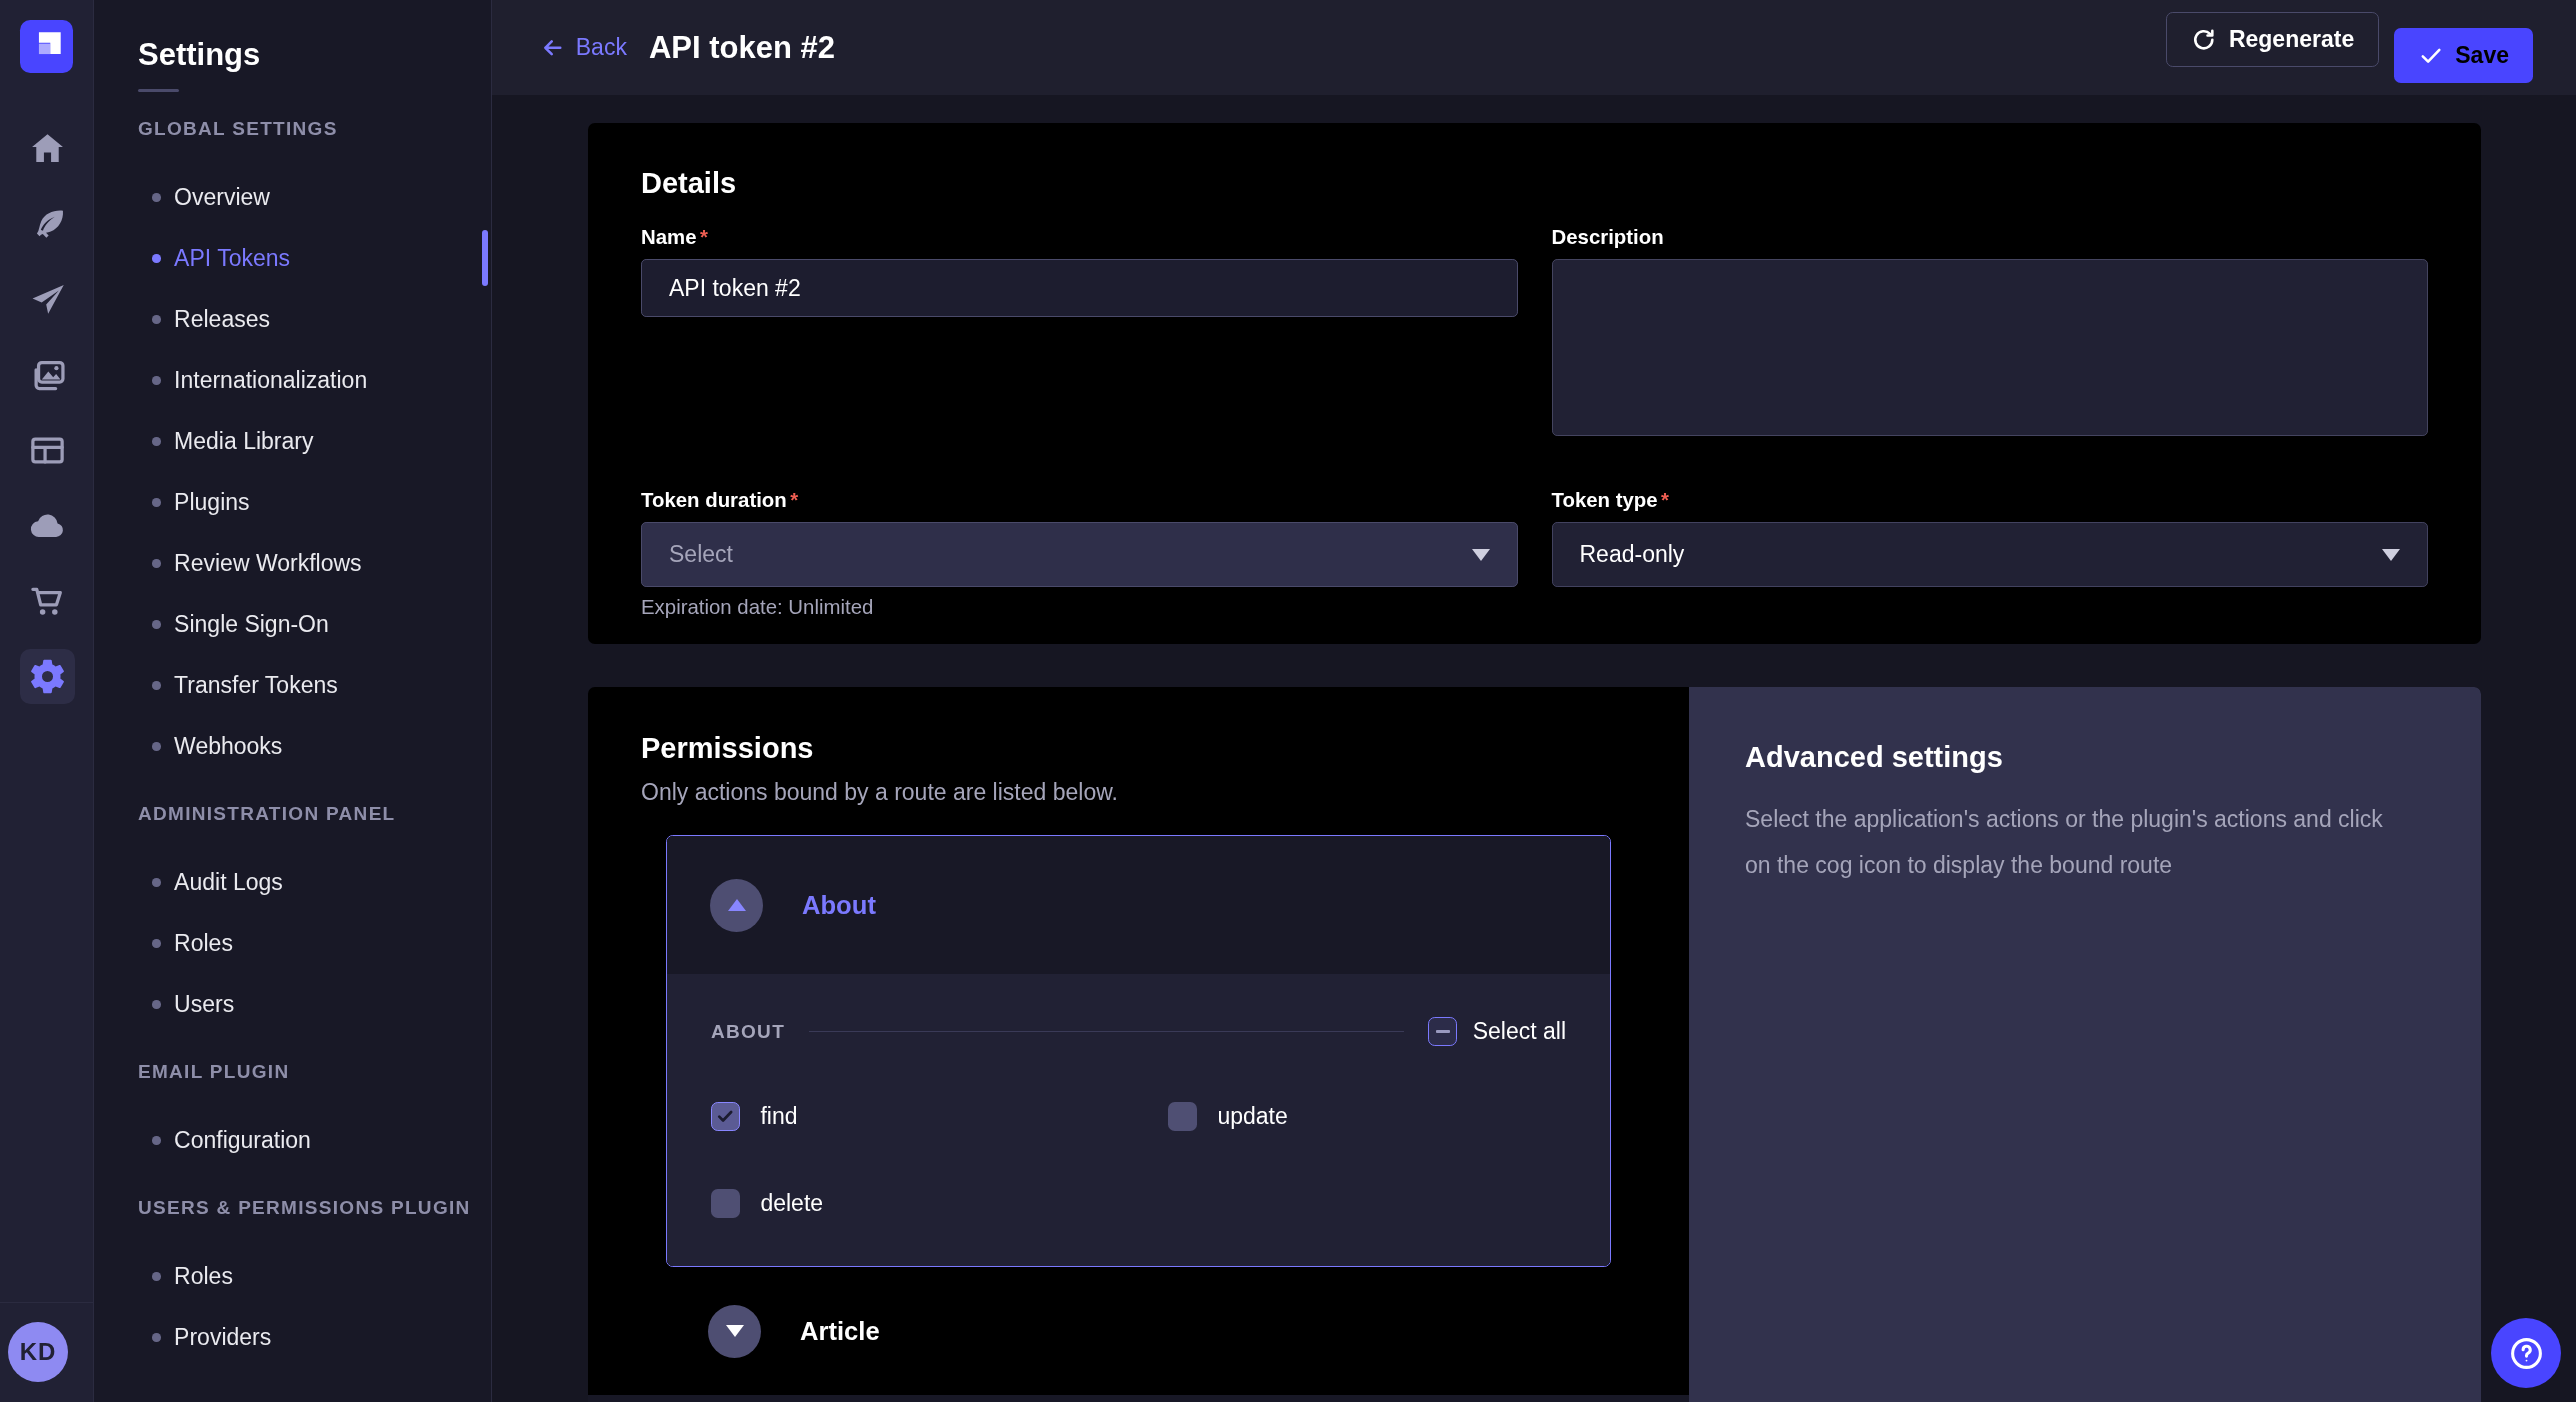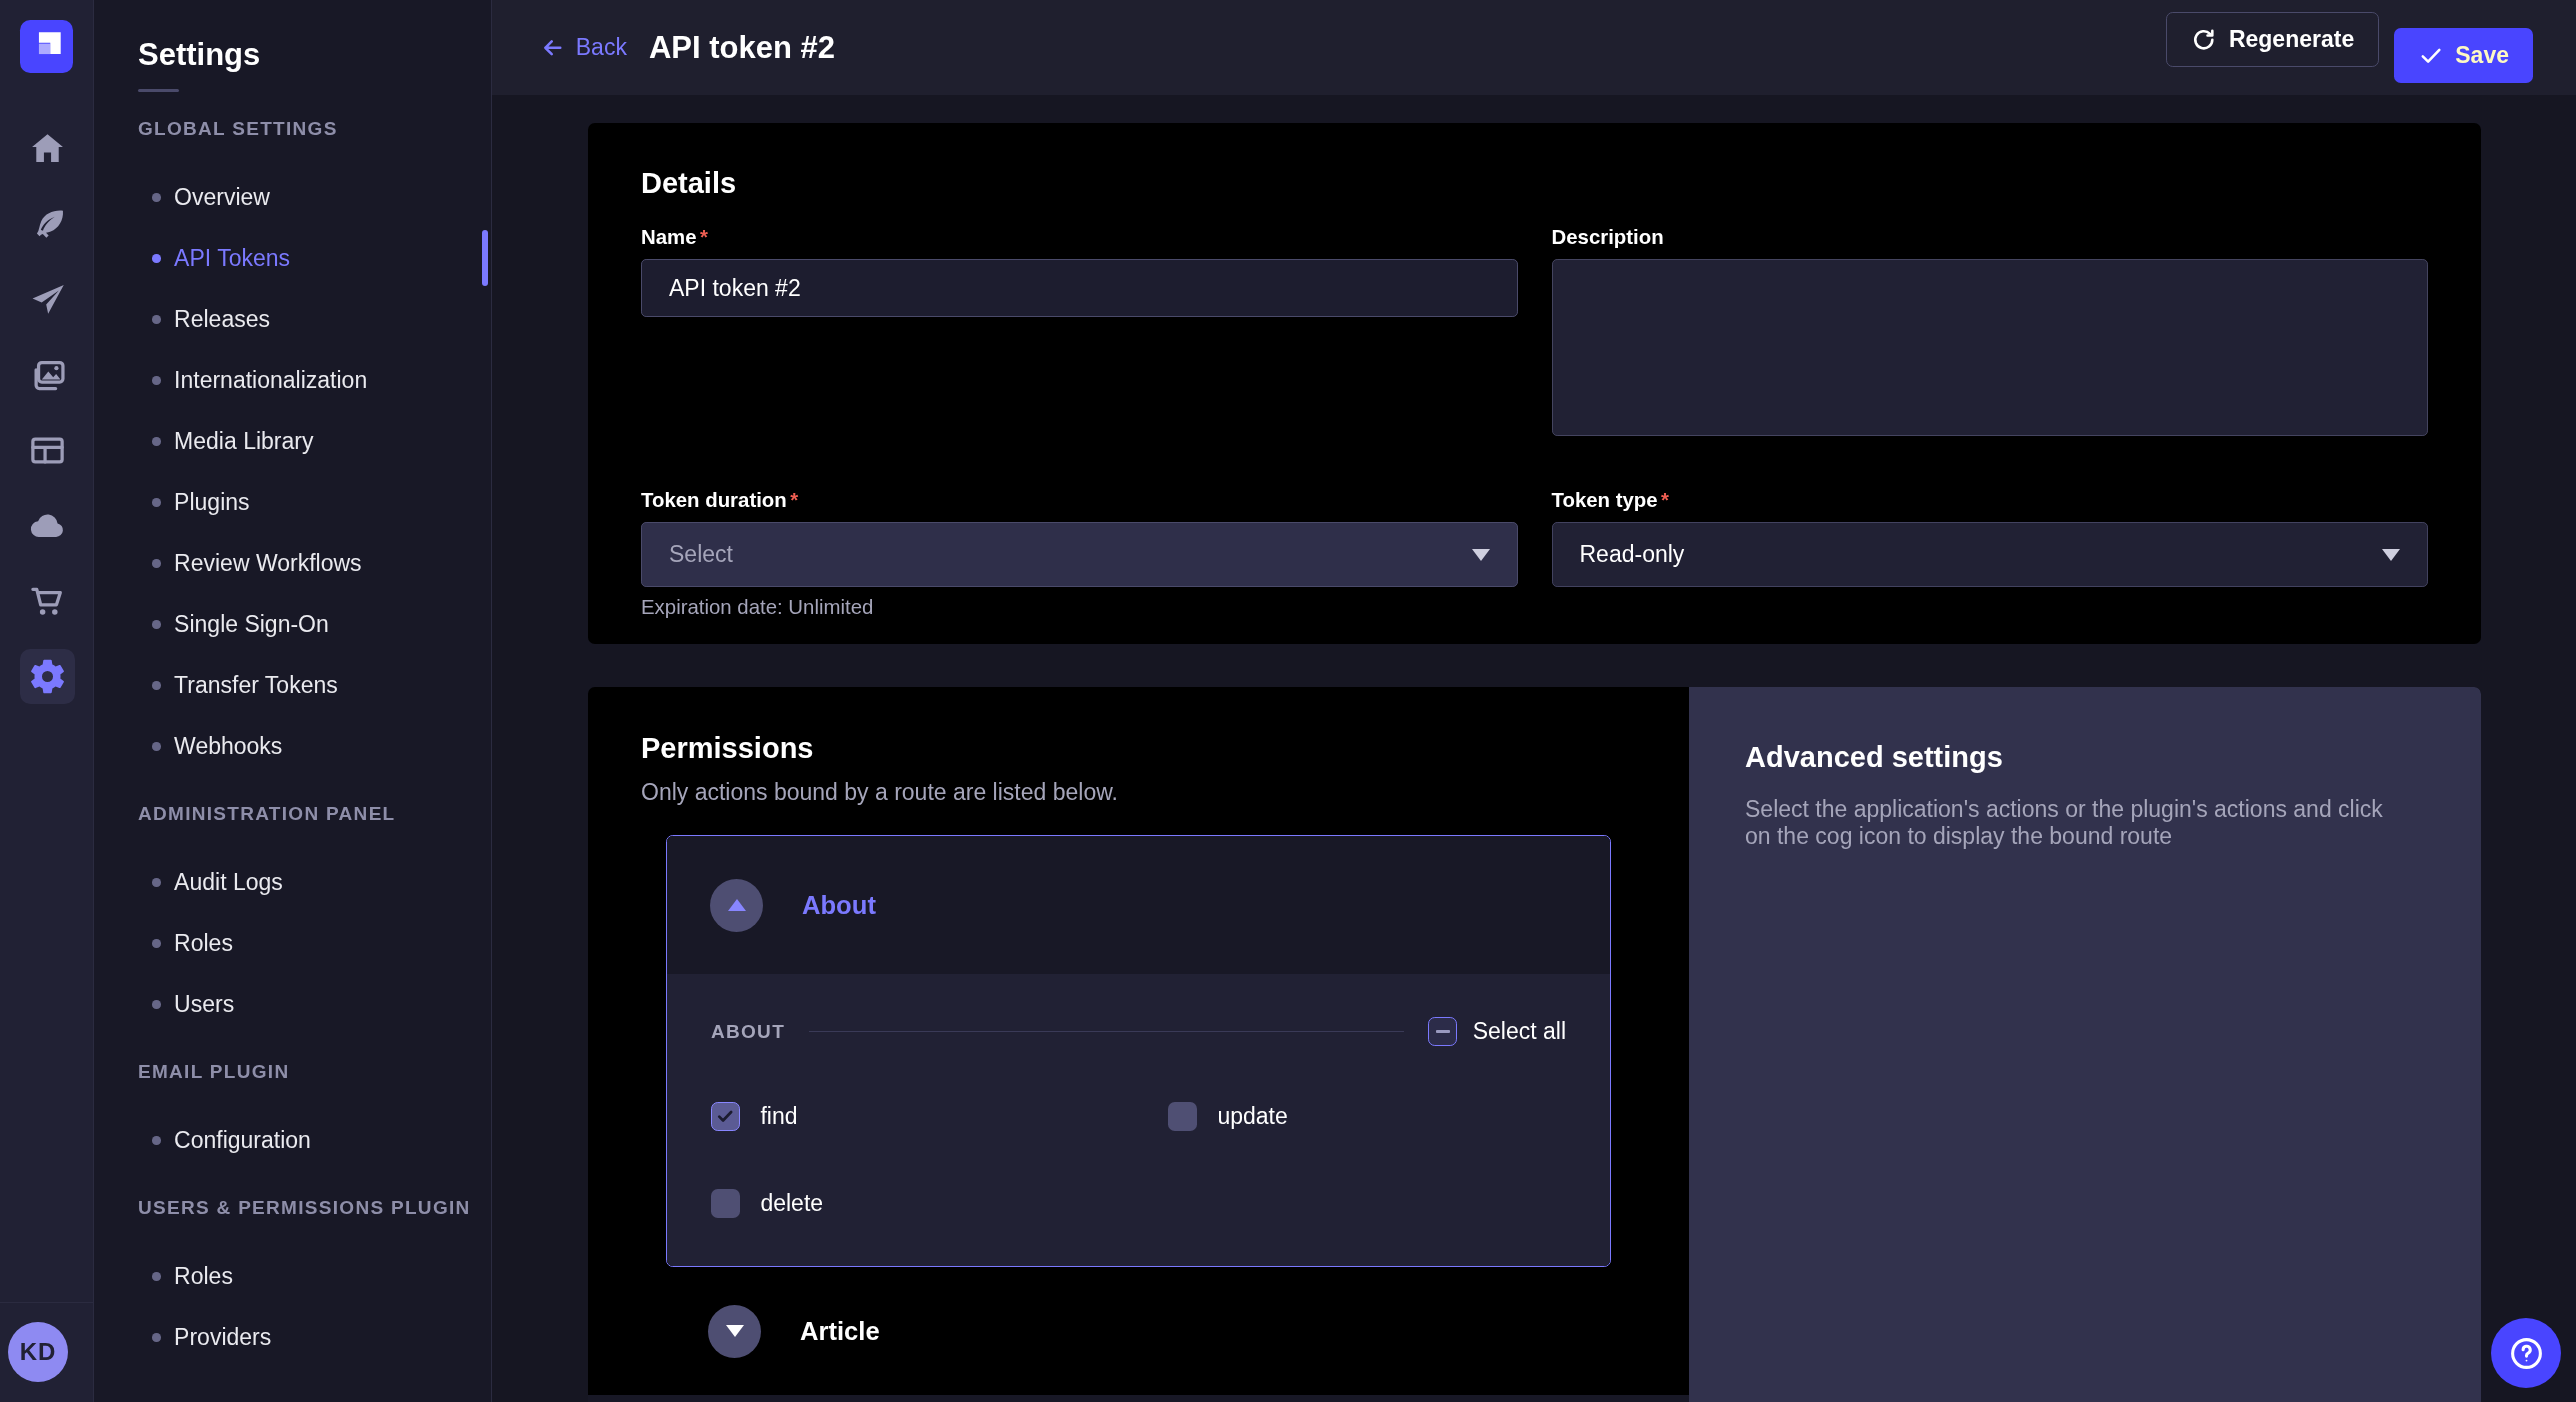--- a/index.html
+++ b/index.html
@@ -70,21 +70,21 @@
   .back-label { font-size: 23px; color: #7b79ff; }
   .page-title { font-size: 31px; font-weight: 700; margin-left: 22px; }
   .header-actions { margin-left: auto; display: flex; gap: 14.5px; }
   .btn {
     height: 55px; border-radius: 6.8px; display: flex; align-items: center; gap: 12px;
     font-size: 23px; font-weight: 600; padding: 7px 24px; cursor: pointer; border: none;
     font-family: "Liberation Sans", sans-serif;
   }
   .btn svg { width: 25.6px; height: 25.6px; }
   .btn-outline { background: transparent; border: 0.9px solid #4a4a6a; color: #ffffff; }
-  .btn-primary { background: #4945ff; color: #fef9c3; margin-top: 16px; }
+  .btn-primary { background: #4945ff; color: #000000; margin-top: 16px; }
   .btn .stroke-w { stroke: #ffffff; fill: none; stroke-width: 2.4; stroke-linecap: round; stroke-linejoin: round; }
   
   .card { background: #000000; border-radius: 6.8px; margin: 28px 95px 0 96px; }
   .details-card { padding: 43px 53px 25.6px 53px; }
   .card-title { font-size: 29px; font-weight: 600; line-height: 34px; }
   .fields-grid { display: grid; grid-template-columns: 1fr 1fr; column-gap: 34px; margin-top: 25px; }
   .field-label { font-size: 20.4px; font-weight: 700; line-height: 24px; display: flex; }
   .req { color: #ee5e52; margin-left: 3.4px; }
   .text-input {
     margin-top: 10.2px; width: 100%; height: 58px; background: #1d1d2f;
@@ -134,21 +134,21 @@
   .cb-unchecked { background: #4f4f73; }
   .cb-label { margin-left: 20.4px; font-size: 23px; color: #ffffff; cursor: default; }
   .sa-label { margin-left: 15.3px; font-size: 23px; color: #ffffff; }
   .actions-grid { display: grid; grid-template-columns: 457px 1fr; margin-top: 56px; row-gap: 58px; }
   .action-item { display: flex; align-items: center; }
   .article-row { height: 128px; display: flex; align-items: center; padding-left: 67px; }
   .article-title { margin-left: 39px; font-size: 25.6px; font-weight: 600; color: #ffffff; }
   .perm-bottom-strip { position: absolute; left: 0; bottom: 0; width: 1101px; height: 13.6px; background: #181826; }
   
   .advanced { flex: 1; background: #32324d; padding: 53px 56px 0 56px; }
-  .adv-body { margin-top: 22px; font-size: 23px; line-height: 27px; color: #a5a5ba; max-width: 647px; }
+  .adv-body { margin-top: 22px; font-size: 23px; line-height: 46px; color: #a5a5ba; max-width: 647px; }
   
   .help-fab {
     position: fixed; left: 2491px; top: 1318px; width: 70px; height: 70px; border-radius: 50%;
     background: #4945ff; border: none; display: flex; align-items: center; justify-content: center; cursor: pointer;
   }
   .help-fab svg { width: 37px; height: 37px; stroke: #ffffff; fill: none; stroke-width: 2; stroke-linecap: round; stroke-linejoin: round; }
 </style>
 </head>
 <body>
 

